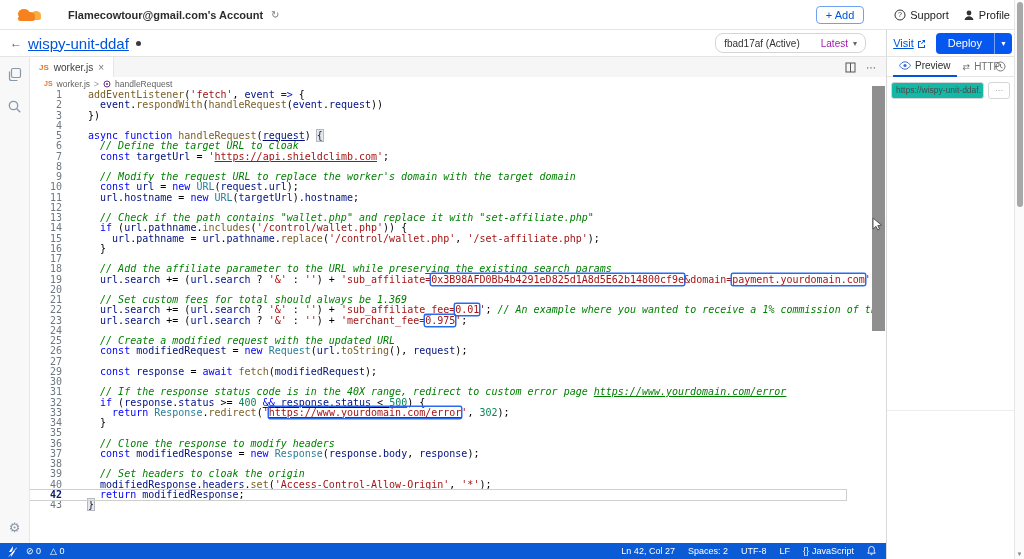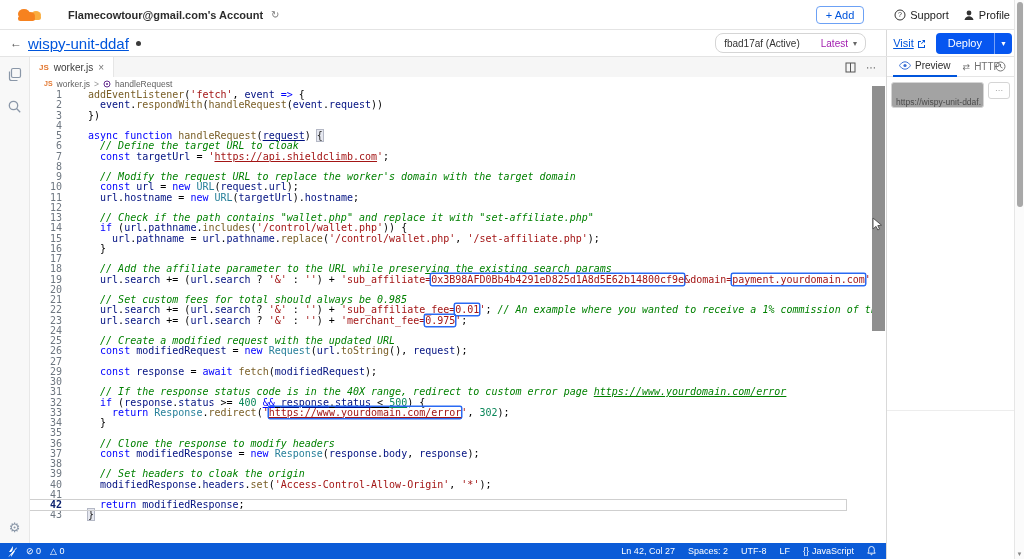--- a/index.html
+++ b/index.html
@@ -93,22 +93,22 @@
            border-left:1px solid #d9d9d9; }
   .panel-tabs { height:20px; border-bottom:1px solid #e5e5e5; display:flex; align-items:center;
                 position:relative; padding-left:6px; }
   .ptab { display:flex; align-items:center; gap:4px; font-size:10px; cursor:pointer; height:20px;
           padding:0 6px; }
   .ptab.active { color:#2c2c2c; border-bottom:2px solid #0055dc; }
   .ptab.idle { color:#707070; }
   .panel-clock { position:absolute; right:8px; color:#777; cursor:pointer; display:flex; }
   .url-row { display:flex; gap:4px; padding:5px 4px; }
   .url-input { width:94px; height:17px; border:1px solid #d5d5d5; border-radius:3px; font-size:8.5px;
-               color:#4a4a4a; padding:12px 4px; line-height:15px; overflow:hidden; white-space:nowrap;
-               background:#a3a3a3; }
+               color:#4a4a4a; padding:0 4px; line-height:15px; overflow:hidden; white-space:nowrap;
+               background:#14b8a6; }
   .url-more { width:22px; height:17px; border:1px solid #d5d5d5; border-radius:3px; color:#9a9a9a;
               font-size:8px; display:flex; align-items:center; justify-content:center; cursor:pointer; }
   .panel-divider { position:absolute; left:0; right:0; top:353px; height:1px; background:#ededed; }
 
   
   .win-scroll { position:absolute; left:1014px; top:0; width:10px; height:559px; background:#fbfbfb;
                 border-left:1px solid #e6e6e6; z-index:5; }
   .win-thumb { position:absolute; left:2px; top:2px; width:6px; height:205px; background:#a8a8a8;
                border-radius:3px; cursor:pointer; }
   .win-down { position:absolute; bottom:2px; left:0; width:100%; text-align:center; font-size:6px;
@@ -248,40 +248,39 @@
           <div class="code-line"><span class="ln">11</span><span class="lc"><span class="tk-p">  </span><span class="tk-v">url</span><span class="tk-p">.</span><span class="tk-v">hostname</span><span class="tk-p"> = </span><span class="tk-k">new</span><span class="tk-p"> </span><span class="tk-c">URL</span><span class="tk-p">(</span><span class="tk-v">targetUrl</span><span class="tk-p">).</span><span class="tk-v">hostname</span><span class="tk-p">;</span></span></div>
           <div class="code-line"><span class="ln">12</span><span class="lc"></span></div>
           <div class="code-line"><span class="ln">13</span><span class="lc"><span class="tk-p">  </span><span class="tk-m">// Check if the path contains "wallet.php" and replace it with "set-affiliate.php"</span></span></div>
           <div class="code-line"><span class="ln">14</span><span class="lc"><span class="tk-p">  </span><span class="tk-k">if</span><span class="tk-p"> (</span><span class="tk-v">url</span><span class="tk-p">.</span><span class="tk-v">pathname</span><span class="tk-p">.</span><span class="tk-f">includes</span><span class="tk-p">(</span><span class="tk-s">'/control/wallet.php'</span><span class="tk-p">)) {</span></span></div>
           <div class="code-line"><span class="ln">15</span><span class="lc"><span class="tk-p">    </span><span class="tk-v">url</span><span class="tk-p">.</span><span class="tk-v">pathname</span><span class="tk-p"> = </span><span class="tk-v">url</span><span class="tk-p">.</span><span class="tk-v">pathname</span><span class="tk-p">.</span><span class="tk-f">replace</span><span class="tk-p">(</span><span class="tk-s">'/control/wallet.php'</span><span class="tk-p">, </span><span class="tk-s">'/set-affiliate.php'</span><span class="tk-p">);</span></span></div>
           <div class="code-line"><span class="ln">16</span><span class="lc"><span class="tk-p">  }</span></span></div>
           <div class="code-line"><span class="ln">17</span><span class="lc"></span></div>
           <div class="code-line"><span class="ln">18</span><span class="lc"><span class="tk-p">  </span><span class="tk-m">// Add the affiliate parameter to the URL while preser</span><span class="tk-m tk-u">ving the existing search params</span></span></div>
           <div class="code-line"><span class="ln">19</span><span class="lc"><span class="tk-p">  </span><span class="tk-v">url</span><span class="tk-p">.</span><span class="tk-v">search</span><span class="tk-p"> += (</span><span class="tk-v">url</span><span class="tk-p">.</span><span class="tk-v">search</span><span class="tk-p"> ? </span><span class="tk-s">'&amp;'</span><span class="tk-p"> : </span><span class="tk-s">''</span><span class="tk-p">) + </span><span class="tk-s">'sub_affiliate=</span><span class="tk-s tk-b">0x3B98AFD0Bb4b4291eD825d1A8d5E62b14800cf9e</span><span class="tk-s">&amp;domain=</span><span class="tk-s tk-b">payment.yourdomain.com</span><span class="tk-s">'</span><span class="tk-p">;</span></span></div>
           <div class="code-line"><span class="ln">20</span><span class="lc"></span></div>
-          <div class="code-line"><span class="ln">21</span><span class="lc"><span class="tk-p">  </span><span class="tk-m">// Set custom fees for total should always be 0.985</span></span></div>
+          <div class="code-line"><span class="ln">21</span><span class="lc"><span class="tk-p">  </span><span class="tk-m">// Set custom fees for total should always be 1.369</span></span></div>
           <div class="code-line"><span class="ln">22</span><span class="lc"><span class="tk-p">  </span><span class="tk-v">url</span><span class="tk-p">.</span><span class="tk-v">search</span><span class="tk-p"> += (</span><span class="tk-v">url</span><span class="tk-p">.</span><span class="tk-v">search</span><span class="tk-p"> ? </span><span class="tk-s">'&amp;'</span><span class="tk-p"> : </span><span class="tk-s">''</span><span class="tk-p">) + </span><span class="tk-s">'sub_affiliate_fee=</span><span class="tk-s tk-b">0.01</span><span class="tk-s">'</span><span class="tk-p">; </span><span class="tk-m">// An example where you wanted to receive a 1% commission of the total payout.</span></span></div>
           <div class="code-line"><span class="ln">23</span><span class="lc"><span class="tk-p">  </span><span class="tk-v">url</span><span class="tk-p">.</span><span class="tk-v">search</span><span class="tk-p"> += (</span><span class="tk-v">url</span><span class="tk-p">.</span><span class="tk-v">search</span><span class="tk-p"> ? </span><span class="tk-s">'&amp;'</span><span class="tk-p"> : </span><span class="tk-s">''</span><span class="tk-p">) + </span><span class="tk-s">'merchant_fee=</span><span class="tk-s tk-b">0.975</span><span class="tk-s">'</span><span class="tk-p">;</span></span></div>
           <div class="code-line"><span class="ln">24</span><span class="lc"></span></div>
           <div class="code-line"><span class="ln">25</span><span class="lc"><span class="tk-p">  </span><span class="tk-m">// Create a modified request with the updated URL</span></span></div>
           <div class="code-line"><span class="ln">26</span><span class="lc"><span class="tk-p">  </span><span class="tk-k">const</span><span class="tk-p"> </span><span class="tk-v">modifiedRequest</span><span class="tk-p"> = </span><span class="tk-k">new</span><span class="tk-p"> </span><span class="tk-c">Request</span><span class="tk-p">(</span><span class="tk-v">url</span><span class="tk-p">.</span><span class="tk-f">toString</span><span class="tk-p">(), </span><span class="tk-v">request</span><span class="tk-p">);</span></span></div>
           <div class="code-line"><span class="ln">27</span><span class="lc"></span></div>
           <div class="code-line"><span class="ln">29</span><span class="lc"><span class="tk-p">  </span><span class="tk-k">const</span><span class="tk-p"> </span><span class="tk-v">response</span><span class="tk-p"> = </span><span class="tk-k">await</span><span class="tk-p"> </span><span class="tk-f">fetch</span><span class="tk-p">(</span><span class="tk-v">modifiedRequest</span><span class="tk-p">);</span></span></div>
           <div class="code-line"><span class="ln">30</span><span class="lc"></span></div>
           <div class="code-line"><span class="ln">31</span><span class="lc"><span class="tk-p">  </span><span class="tk-m">// If the response status code is in the 40X range, redirect to custom error page </span><span class="tk-m tk-u">https://www.yourdomain.com/error</span></span></div>
           <div class="code-line"><span class="ln">32</span><span class="lc"><span class="tk-p">  </span><span class="tk-k">if</span><span class="tk-p"> (</span><span class="tk-v">response</span><span class="tk-p">.</span><span class="tk-v">status</span><span class="tk-p"> &gt;= </span><span class="tk-n">400</span><span class="tk-p"> </span><span class="tk-k tk-u">&amp;&amp;</span><span class="tk-p tk-u"> </span><span class="tk-v tk-u">response</span><span class="tk-p tk-u">.</span><span class="tk-v tk-u">status</span><span class="tk-p tk-u"> &lt; </span><span class="tk-n tk-u">500</span><span class="tk-p">) {</span></span></div>
           <div class="code-line"><span class="ln">33</span><span class="lc"><span class="tk-p">    </span><span class="tk-k">return</span><span class="tk-p"> </span><span class="tk-c">Response</span><span class="tk-p">.</span><span class="tk-f">redirect</span><span class="tk-p">(</span><span class="tk-s">'</span><span class="tk-su tk-b">https://www.yourdomain.com/error</span><span class="tk-s">'</span><span class="tk-p">, </span><span class="tk-n">302</span><span class="tk-p">);</span></span></div>
           <div class="code-line"><span class="ln">34</span><span class="lc"><span class="tk-p">  }</span></span></div>
           <div class="code-line"><span class="ln">35</span><span class="lc"></span></div>
           <div class="code-line"><span class="ln">36</span><span class="lc"><span class="tk-p">  </span><span class="tk-m">// Clone the response to modify headers</span></span></div>
           <div class="code-line"><span class="ln">37</span><span class="lc"><span class="tk-p">  </span><span class="tk-k">const</span><span class="tk-p"> </span><span class="tk-v">modifiedResponse</span><span class="tk-p"> = </span><span class="tk-k">new</span><span class="tk-p"> </span><span class="tk-c">Response</span><span class="tk-p">(</span><span class="tk-v">response</span><span class="tk-p">.</span><span class="tk-v">body</span><span class="tk-p">, </span><span class="tk-v">response</span><span class="tk-p">);</span></span></div>
           <div class="code-line"><span class="ln">38</span><span class="lc"></span></div>
           <div class="code-line"><span class="ln">39</span><span class="lc"><span class="tk-p">  </span><span class="tk-m">// Set headers to cloak the origin</span></span></div>
           <div class="code-line"><span class="ln">40</span><span class="lc"><span class="tk-p">  </span><span class="tk-v">modifiedResponse</span><span class="tk-p">.</span><span class="tk-v">headers</span><span class="tk-p">.</span><span class="tk-f">set</span><span class="tk-p">(</span><span class="tk-s">'Access-Control-Allow-Origin'</span><span class="tk-p">, </span><span class="tk-s">'*'</span><span class="tk-p">);</span></span></div>
-          <div class="code-line"><span class="ln">41</span><span class="lc"></span></div>
           <div class="code-line current"><span class="ln">42</span><span class="lc"><span class="tk-p">  </span><span class="tk-k">return</span><span class="tk-p"> </span><span class="tk-v">modifiedResponse</span><span class="tk-p">;</span></span></div>
           <div class="code-line"><span class="ln">43</span><span class="lc"><span class="tk-br">}</span></span></div>
         </div>
     </div>
     <div class="ed-scrollbar"></div>
     <span class="mouse-cursor">
       <svg width="11" height="15" viewBox="0 0 11 15">
           <path d="M1 1l0 11 3-2.6 1.8 3.6 1.8-.9-1.8-3.5 3.8-.4z" fill="#fff" stroke="#555" stroke-width="1"></path>
         </svg>
     </span>

